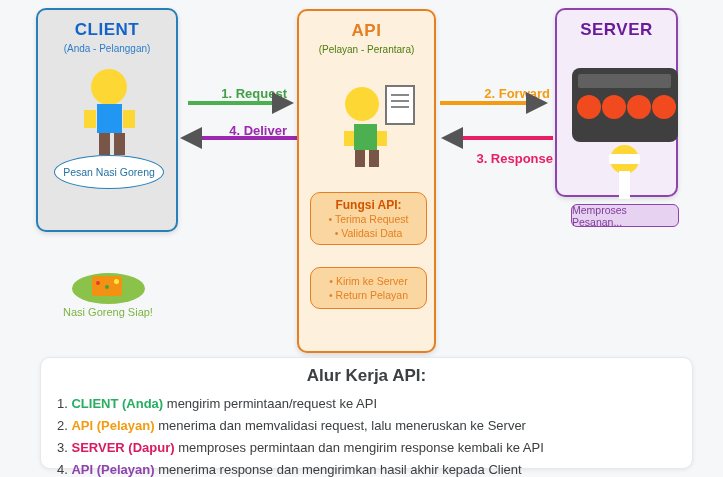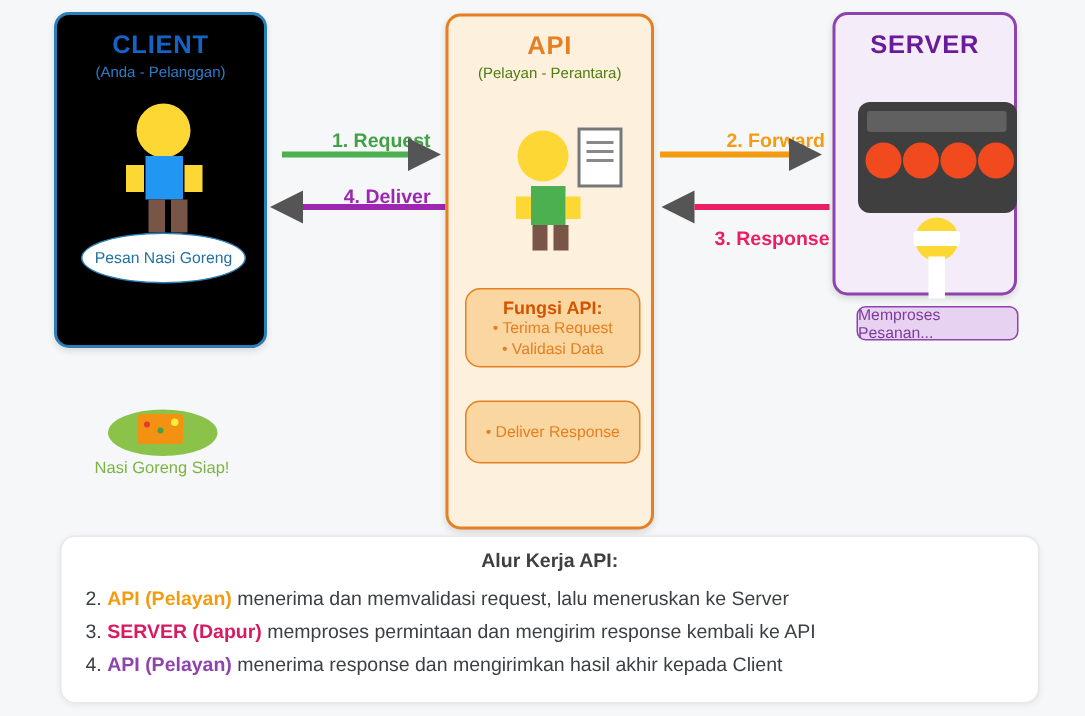--- a/index.html
+++ b/index.html
@@ -6,21 +6,21 @@
   body {
     width:723px; height:477px;
     background:#f6f7f9;
     font-family:"Liberation Sans", sans-serif;
     position:relative; overflow:hidden;
   }
   .box {
     position:absolute; border-radius:10px; box-sizing:border-box;
     text-align:center; box-shadow:0 2px 5px rgba(0,0,0,.12);
   }
-  #client-box { left:36px; top:8px;  width:142px; height:224px; background:#000000; border:2px solid #2980b9; }
+  #client-box { left:36px; top:8px;  width:142px; height:224px; background:#e5e5e5; border:2px solid #2980b9; }
   #api-box    { left:297px; top:9px; width:139px; height:344px; background:#fdf0dc; border:2px solid #e67e22; }
   #server-box { left:555px; top:8px; width:123px; height:189px; background:#f5ecfa; border:2px solid #8e44ad; }
   .box-title    { font-size:17px; font-weight:bold; margin-top:10px; letter-spacing:.5px; }
   .box-subtitle { font-size:10px; margin-top:3px; }
 
   
   .head  { position:absolute; border-radius:50%; background:#fdd835; }
   .torso { position:absolute; }
   .arm   { position:absolute; background:#fdd835; }
   .leg   { position:absolute; background:#795548; }
@@ -100,21 +100,21 @@
   #rice  { position:absolute; left:92px; top:276px; width:30px; height:20px; background:#f39112; border-radius:2px; }
   .rice-dot { position:absolute; border-radius:50%; }
   #result-label { position:absolute; left:56px; top:306px; width:104px; text-align:center; font-size:11px; color:#7cb342; }
 
   
   #workflow-card {
     position:absolute; left:40px; top:357px; width:653px; height:112px;
     background:#fff; border:1px solid #e6e8eb; border-radius:10px;
     box-shadow:0 1px 4px rgba(0,0,0,.07); box-sizing:border-box;
   }
-  #workflow-title { text-align:center; font-size:13px; font-weight:bold; color:#3c4043; margin-top:8px; }
+  #workflow-title { text-align:center; font-size:17px; font-weight:bold; color:#3c4043; margin-top:8px; }
   #workflow-steps { margin:7px 0 0 16px; }
   .step { font-size:13px; color:#3c4043; line-height:22px; white-space:nowrap; }
   .step-kw { font-weight:bold; }
 </style>
 </head>
 <body>
 
 <div id="client-box" class="box">
   <div class="box-title" style="color: rgb(20, 100, 200);">CLIENT</div>
   <div class="box-subtitle" style="color: rgb(46, 124, 201);">(Anda - Pelanggan)</div>
@@ -152,21 +152,22 @@
     <div class="doc-line"></div>
     <div class="doc-line"></div>
     <div class="doc-line"></div>
   </div>
   <div id="fn-box-1" class="fn-box">
     <div class="fn-title">Fungsi API:</div>
     <div class="fn-item">• Terima Request</div>
     <div class="fn-item">• Validasi Data</div>
   </div>
   <div id="fn-box-2" class="fn-box">
-    <div class="fn-item">• Deliver Response</div>
+    <div class="fn-item">• Kirim ke Server</div>
+    <div class="fn-item">• Return Pelayan</div>
   </div>
 </div>
 
 <div class="arrow-label" id="lbl-forward" style="color: rgb(243, 156, 18);">2. Forward</div>
 <div class="arrow-line" id="line-forward" style="background-color: rgb(243, 156, 18);"></div>
 <div class="arrow-head-right" id="head-forward"></div>
 
 <div class="arrow-label" id="lbl-response" style="color: rgb(233, 30, 99);">3. Response</div>
 <div class="arrow-head-left" id="head-response"></div>
 <div class="arrow-line" id="line-response" style="background-color: rgb(233, 30, 99);"></div>
@@ -192,17 +193,18 @@
     <div class="rice-dot" style="left:4px;top:5px;width:4px;height:4px;background:#e53935"></div>
     <div class="rice-dot" style="left:13px;top:9px;width:4px;height:4px;background:#43a047"></div>
     <div class="rice-dot" style="left:22px;top:3px;width:5px;height:5px;background:#ffeb3b"></div>
   </div>
 </div>
 <div id="result-label" style="color: rgb(124, 179, 66);">Nasi Goreng Siap!</div>
 
 <div id="workflow-card">
   <div id="workflow-title">Alur Kerja API:</div>
   <div id="workflow-steps">
+      <div class="step"><span>1. </span><span class="step-kw" style="color: rgb(39, 174, 96);">CLIENT (Anda)</span><span> mengirim permintaan/request ke API</span></div>
       <div class="step"><span>2. </span><span class="step-kw" style="color: rgb(243, 156, 18);">API (Pelayan)</span><span> menerima dan memvalidasi request, lalu meneruskan ke Server</span></div>
       <div class="step"><span>3. </span><span class="step-kw" style="color: rgb(216, 27, 96);">SERVER (Dapur)</span><span> memproses permintaan dan mengirim response kembali ke API</span></div>
       <div class="step"><span>4. </span><span class="step-kw" style="color: rgb(142, 68, 173);">API (Pelayan)</span><span> menerima response dan mengirimkan hasil akhir kepada Client</span></div>
     </div>
 </div>
 
 </body></html>

